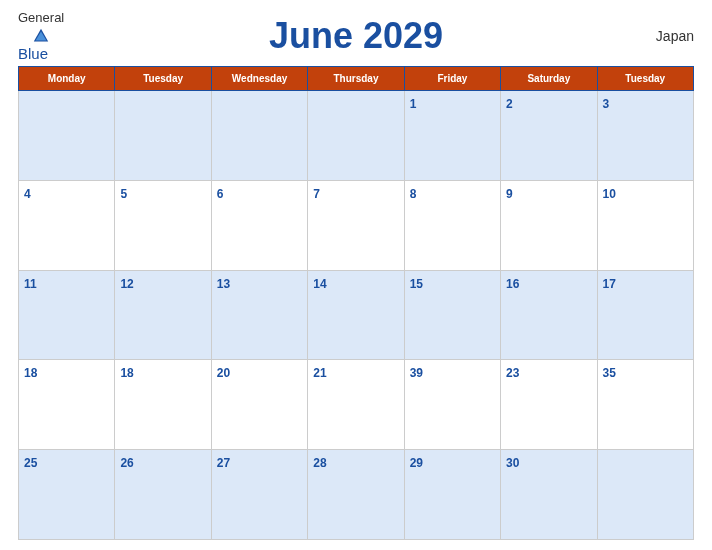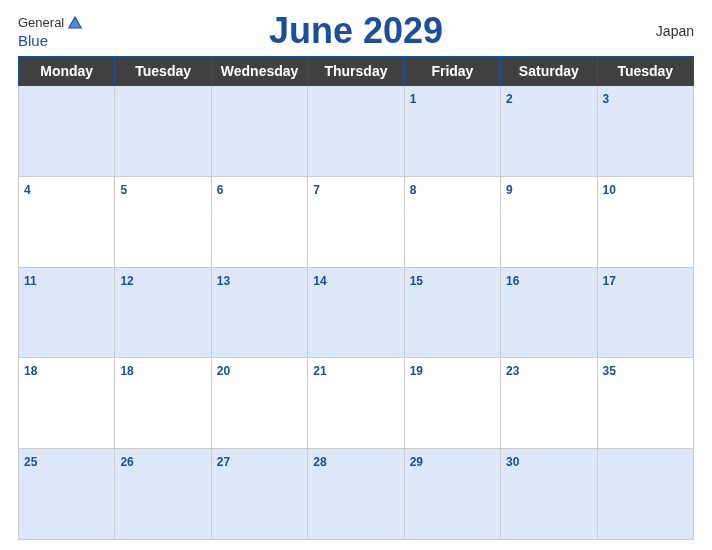--- a/index.html
+++ b/index.html
@@ -26,20 +26,21 @@
       display: flex;
       flex-direction: column;
       align-items: flex-start;
       width: 90px;
     }
 
     .logo-text {
       display: flex;
       align-items: center;
       gap: 2px;
+      flex-direction: column;
     }
 
     .logo-general {
       font-size: 13px;
       color: #333;
       font-weight: normal;
     }
 
     .logo-blue {
       font-size: 15px;
@@ -70,23 +71,23 @@
       text-align: right;
     }
 
     .calendar {
       width: 100%;
       border-collapse: collapse;
       flex: 1;
     }
 
     .calendar th {
-      background-color: #404040;
+      background-color: #c2410c;
       color: #fff;
-      font-size: 14px;
+      font-size: 10px;
       font-weight: bold;
       text-align: center;
       padding: 6px 4px;
       border: 1px solid #1a4fa0;
     }
 
     .calendar td {
       border: 1px solid #ccc;
       vertical-align: top;
       width: calc(100% / 7);
@@ -166,21 +167,21 @@
         <td><span class="day-number">14</span></td>
         <td><span class="day-number">15</span></td>
         <td><span class="day-number">16</span></td>
         <td><span class="day-number">17</span></td>
       </tr>
       <tr>
         <td><span class="day-number">18</span></td>
         <td><span class="day-number">18</span></td>
         <td><span class="day-number">20</span></td>
         <td><span class="day-number">21</span></td>
-        <td><span class="day-number">19</span></td>
+        <td><span class="day-number">39</span></td>
         <td><span class="day-number">23</span></td>
         <td><span class="day-number">35</span></td>
       </tr>
       <tr>
         <td><span class="day-number">25</span></td>
         <td><span class="day-number">26</span></td>
         <td><span class="day-number">27</span></td>
         <td><span class="day-number">28</span></td>
         <td><span class="day-number">29</span></td>
         <td><span class="day-number">30</span></td>

